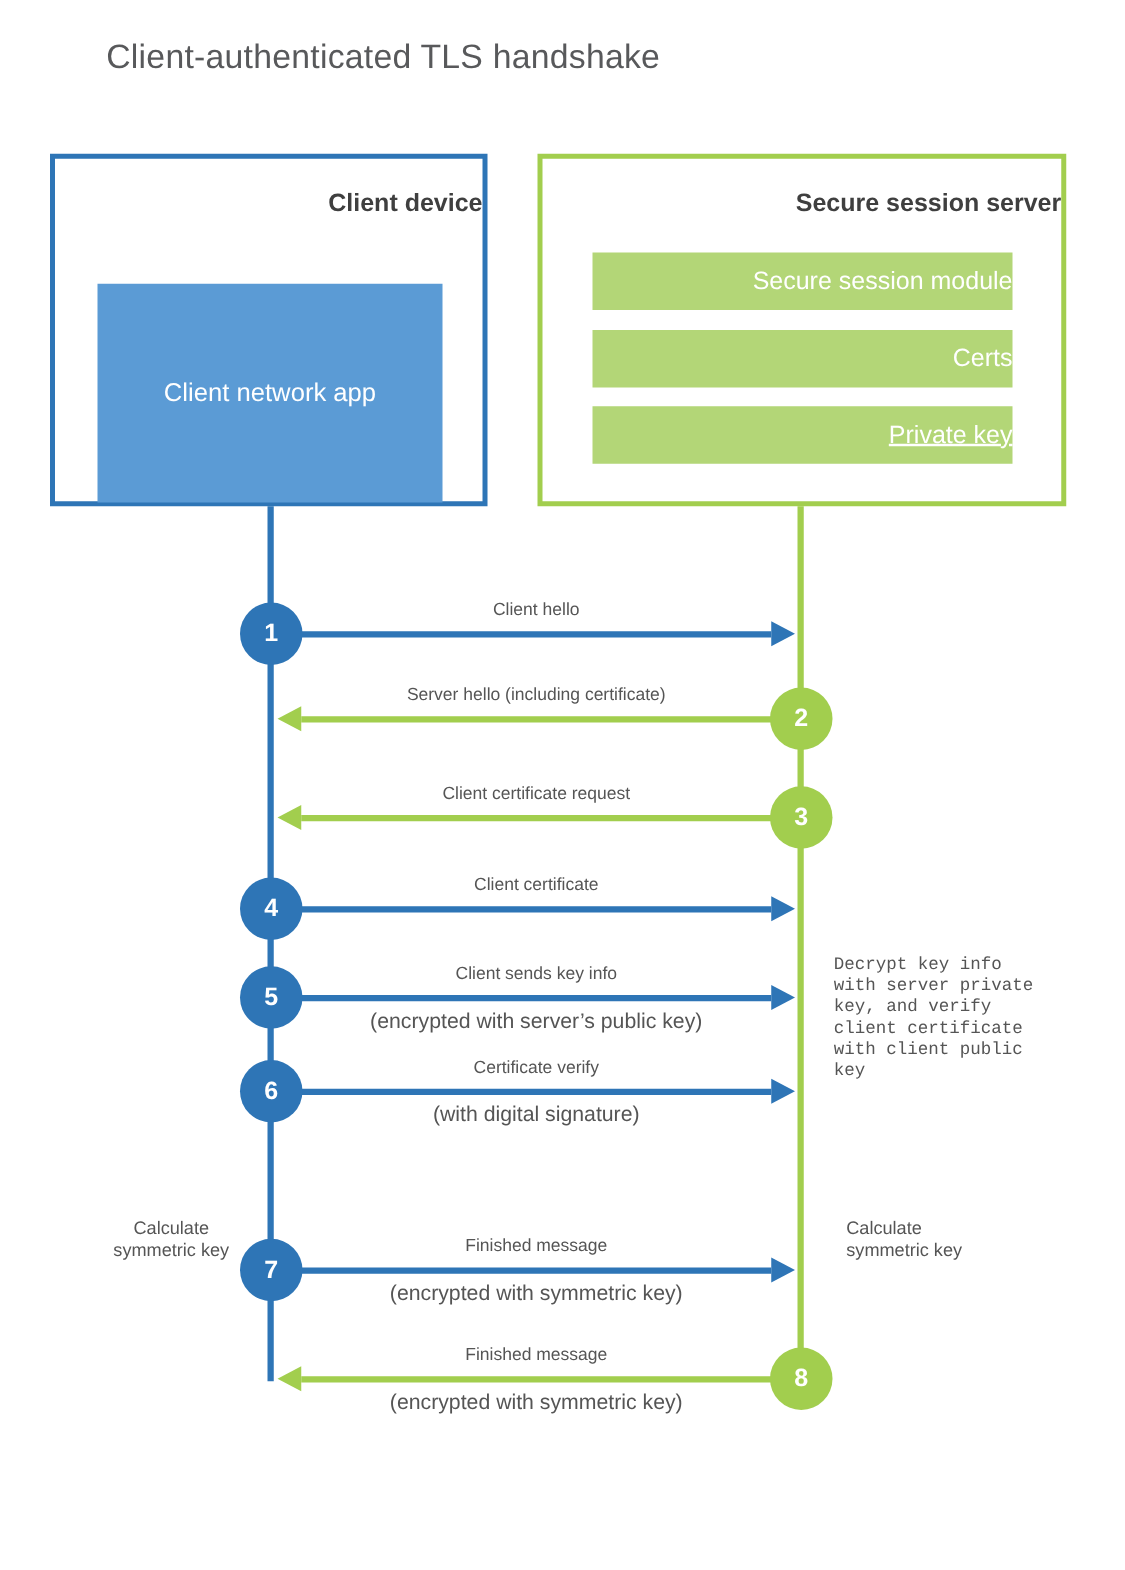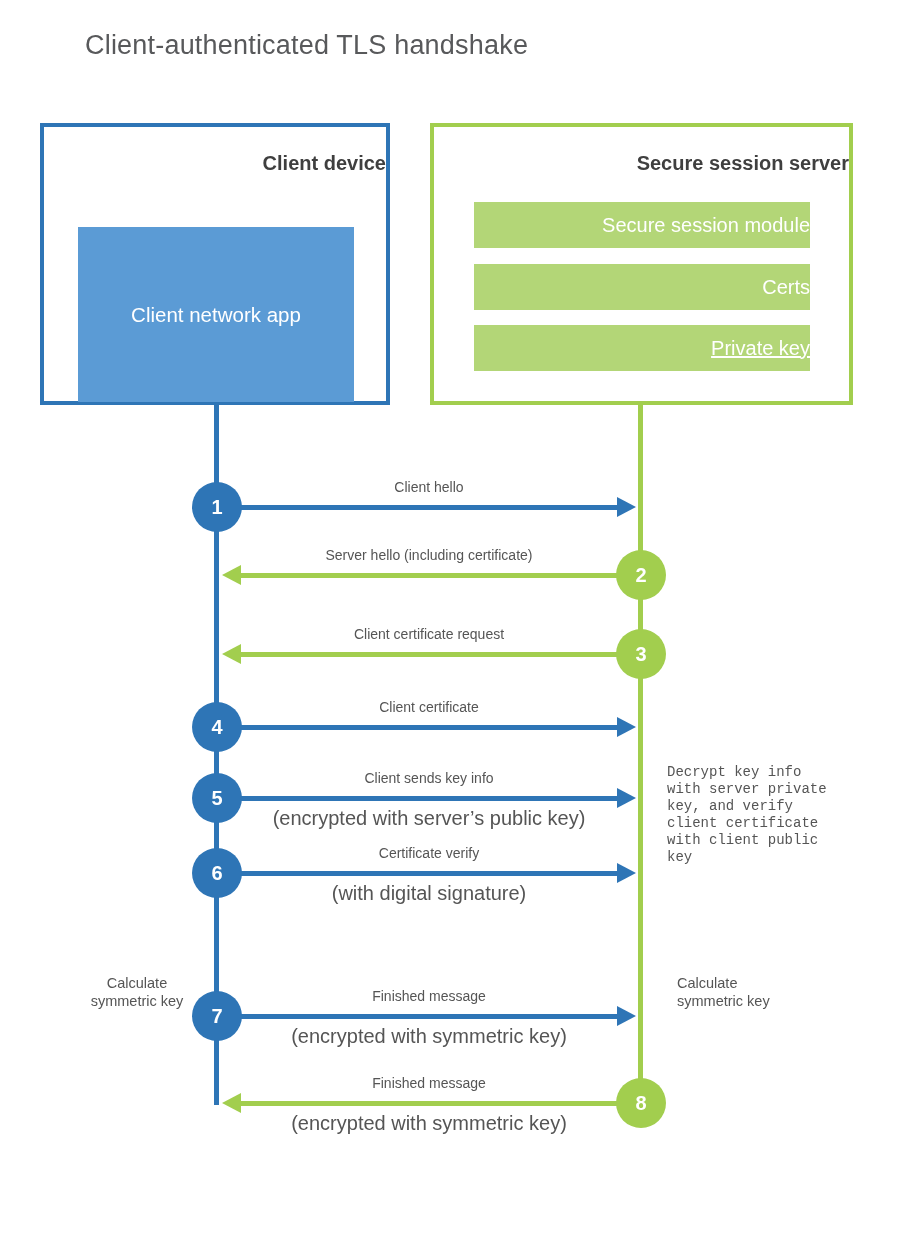--- a/index.html
+++ b/index.html
@@ -99,21 +99,21 @@
     position: absolute;
     left: 217px; width: 424px;
     text-align: center;
     font-size: 14px;
     color: var(--label-text, #555555);
   }
   .msg-sub {
     position: absolute;
     left: 217px; width: 424px;
     text-align: center;
-    font-size: 20px;
+    font-size: 17px;
     color: var(--label-text, #555555);
   }
 
   
   .decrypt-note {
     position: absolute;
     left: 667px; top: 764px;
     width: 160px;
     font-size: 14px;
     line-height: 17px;

